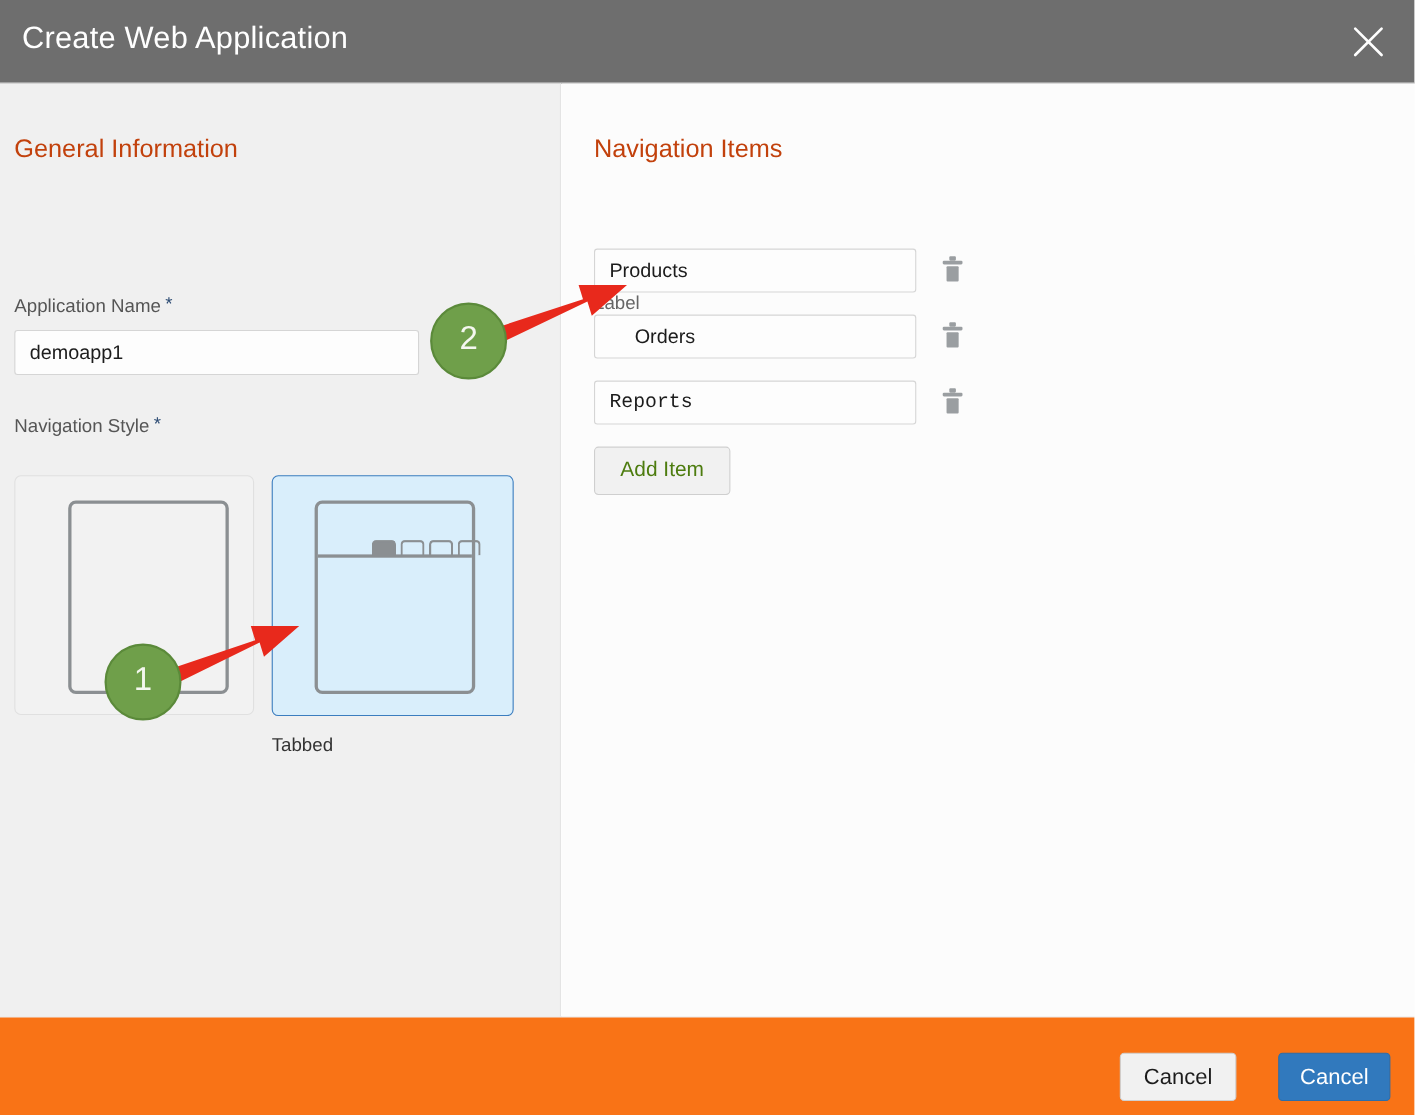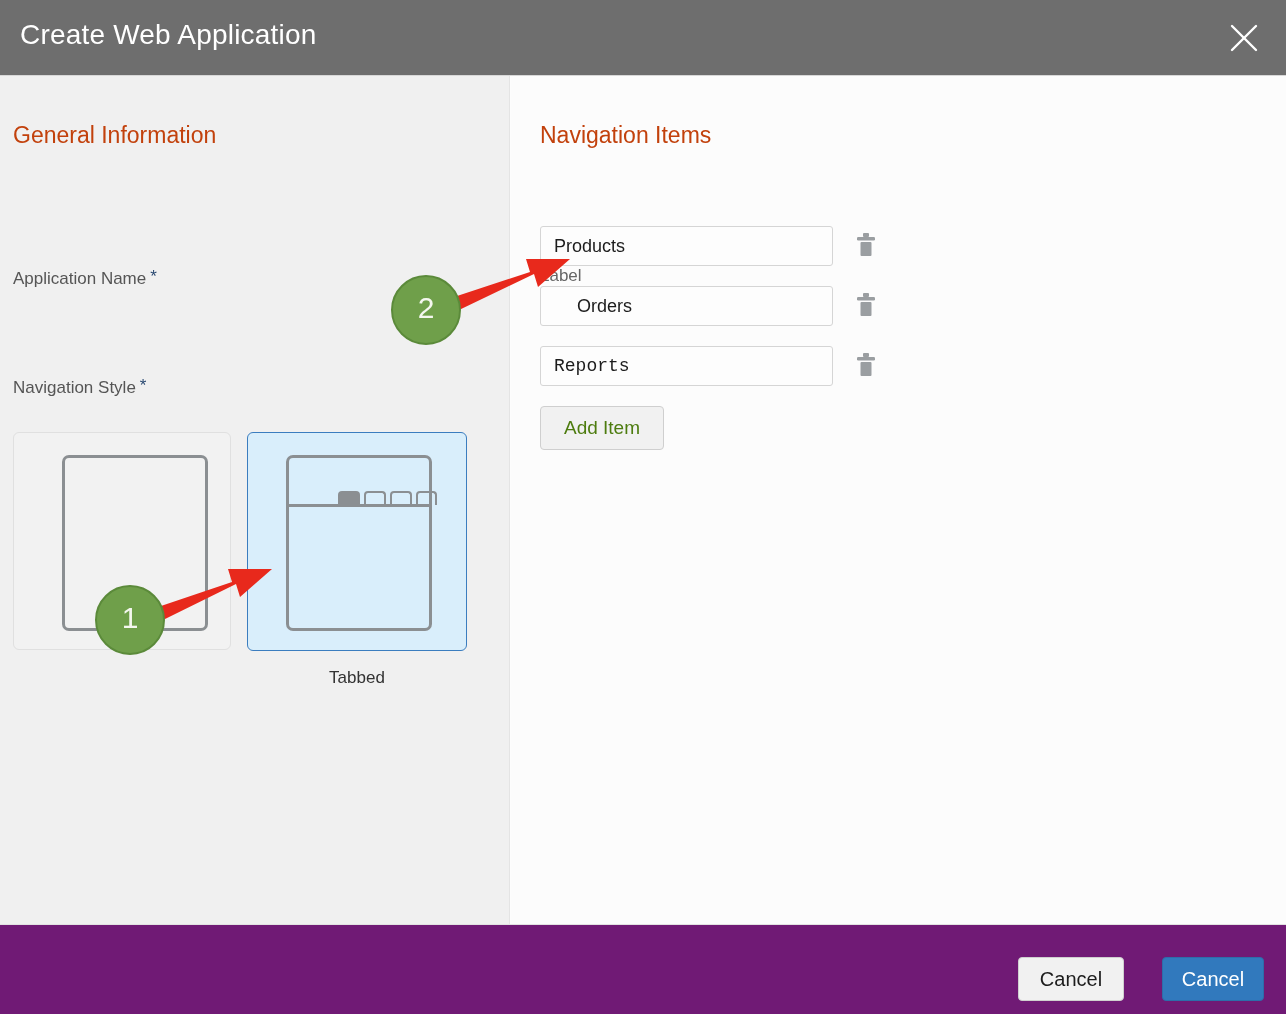--- a/index.html
+++ b/index.html
@@ -184,21 +184,21 @@
   }
   #mini-tab-1 { left: 49px; }
   #mini-tab-2 { left: 75px; }
   #mini-tab-3 { left: 101px; }
   #mini-tab-4 { left: 127px; width: 21px; }
 
   .nav-style-caption {
     position: absolute;
     font-size: 17px;
     color: #333333;
-    text-align: center;
+    text-align: left;
     white-space: nowrap;
   }
   #nav-style-caption-tabbed {
     left: 247px; top: 592px;
     width: 220px;
   }
 
   
   #label-column-header { left: 29px; top: 190px; color:#666666; }
   .nav-item-input {
@@ -239,21 +239,21 @@
     padding: 0;
   }
 
   
   #dialog-footer {
     position: absolute;
     left: 0;
     top: 925px;
     width: 1286px;
     height: 89px;
-    background: #701a75;
+    background: #f97316;
   }
   .footer-button {
     position: absolute;
     box-sizing: border-box;
     font-family: "Liberation Sans", sans-serif;
     font-size: 20px;
     border-radius: 4px;
     cursor: pointer;
     padding: 0;
   }
@@ -318,20 +318,21 @@
   <div id="dialog-body">
 
     <div id="left-panel">
 
       <div class="section-title" id="general-information-title">General Information</div>
 
       <div class="field-label" id="application-name-label">
         <span>Application Name</span><span class="req-asterisk">*</span>
       </div>
 
+      <input class="text-input" id="application-name-input" type="text" value="demoapp1" style="">
 
       <div class="field-label" id="navigation-style-label">
         <span>Navigation Style</span><span class="req-asterisk">*</span>
       </div>
 
       <div class="nav-style-card" id="nav-style-card-standard">
         <div class="card-glyph" id="glyph-standard"></div>
       </div>
 
       <div class="nav-style-card" id="nav-style-card-tabbed">

